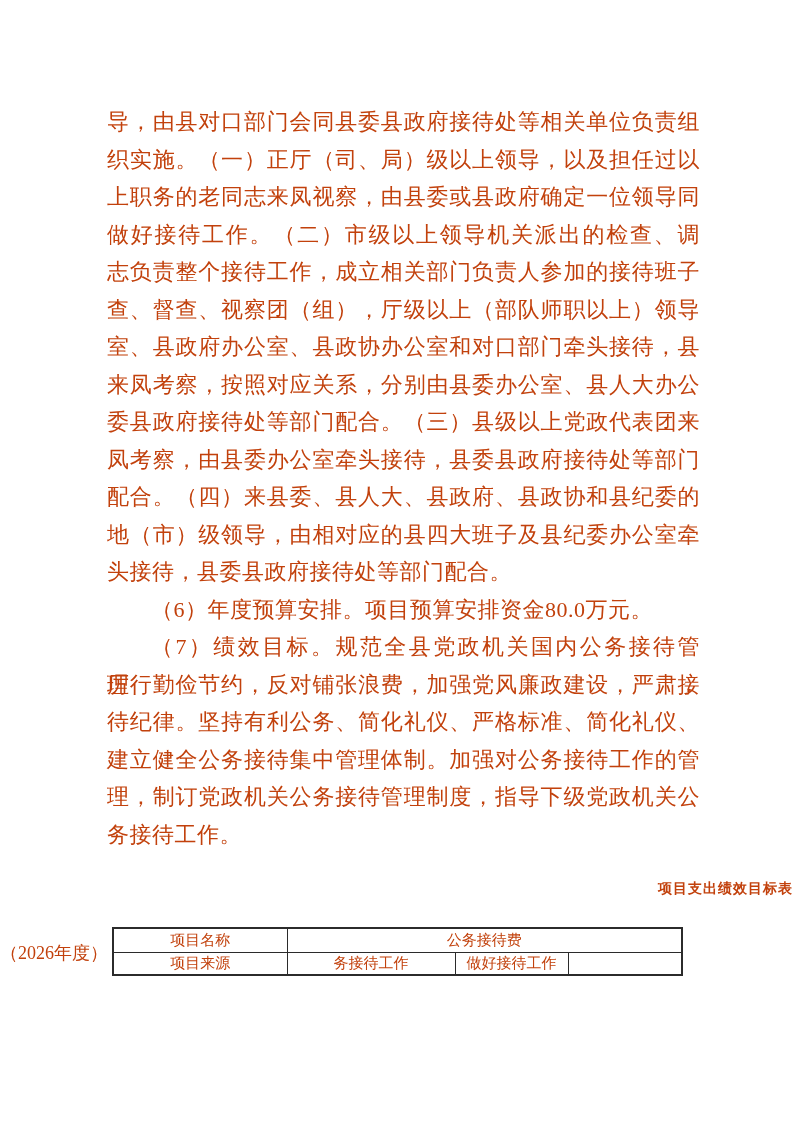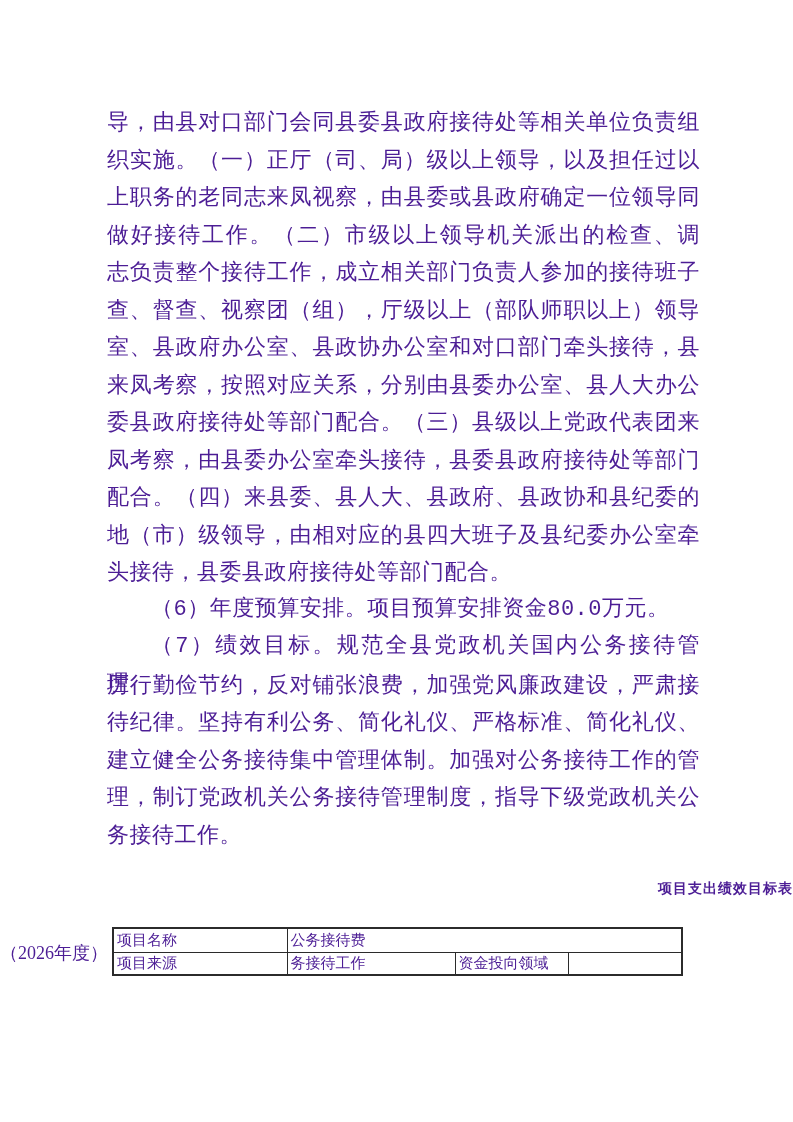--- a/index.html
+++ b/index.html
@@ -4,41 +4,41 @@
 <style>
   html, body { margin: 0; padding: 0; }
   body { background: #ffffff; }
   .page {
     position: relative;
     width: 793px;
     height: 1122px;
     background: #ffffff;
     overflow: hidden;
     font-family: "Liberation Serif", "DejaVu Serif", serif;
-    color: #4c1d95;
+    color: #c2410c;
   }
   .body-text {
     position: absolute;
     left: 107px;
     top: 103px;
     width: 593px;
     font-size: 22px;
   }
   .ln {
     height: 37.5px;
     line-height: 37.5px;
     text-align: left;
     letter-spacing: 0.5px;
   }
   .ln.just {
     text-align: justify;
     text-align-last: justify;
     text-justify: inter-character;
   }
-  .ln.ind { text-indent: 44px; font-family: Liberation Mono, monospace; }
+  .ln.ind { text-indent: 44px; }
   .tbl-title {
     position: absolute;
     top: 880px;
     left: 0;
     width: 793px;
     text-align: right;
     font-size: 14px;
     font-weight: bold;
     letter-spacing: 1px;
   }
@@ -56,21 +56,21 @@
     position: absolute;
     left: 112px;
     top: 927px;
     width: 569px;
     border-collapse: collapse;
     table-layout: fixed;
     border: 2px solid #2b2b2b;
   }
   table.perf td {
     border: 1px solid #2b2b2b;
-    text-align: left;
+    text-align: center;
     vertical-align: middle;
     font-size: 15px;
     line-height: 19px;
     padding: 1px 3px;
     overflow: hidden;
     word-break: break-all;
   }
   tr.r1 { height: 24px; }
   tr.r2 { height: 38px; }
   tr.r3 { height: 20px; }
@@ -114,19 +114,19 @@
       <col style="width:114px">
     </colgroup>
     <tbody>
         <tr class="r1">
       <td>项目名称</td>
       <td colspan="3">公务接待费</td>
     </tr>
     <tr class="r3">
       <td>项目来源</td>
       <td>务接待工作</td>
-      <td>资金投向领域</td>
+      <td>做好接待工作</td>
       <td></td>
     </tr>
   </tbody>
     </table>
 
 </div>
 
 </body></html>

